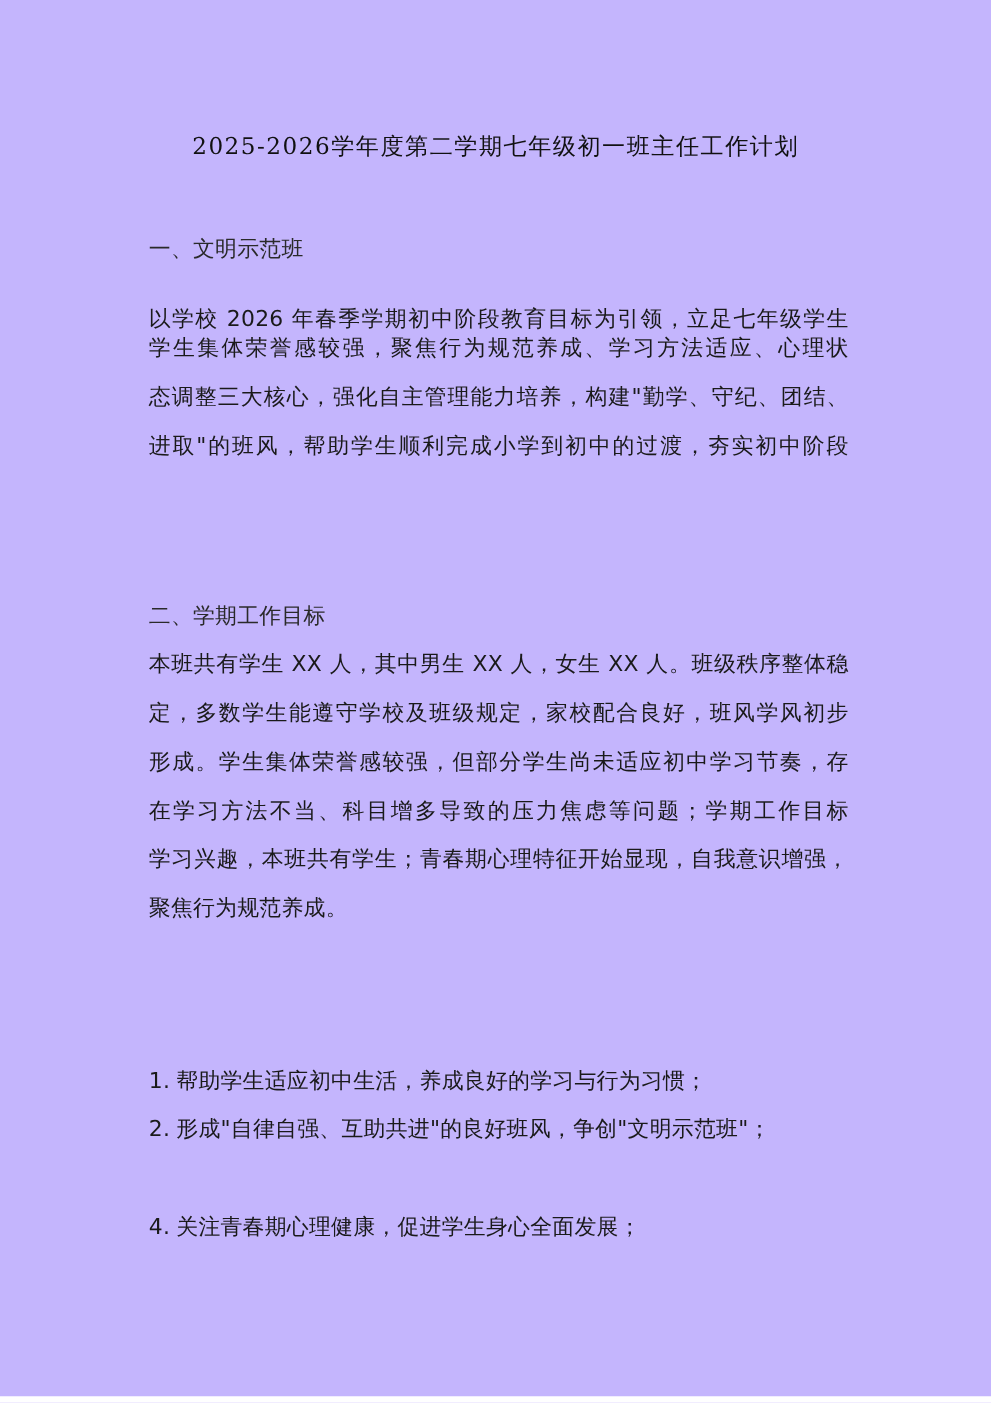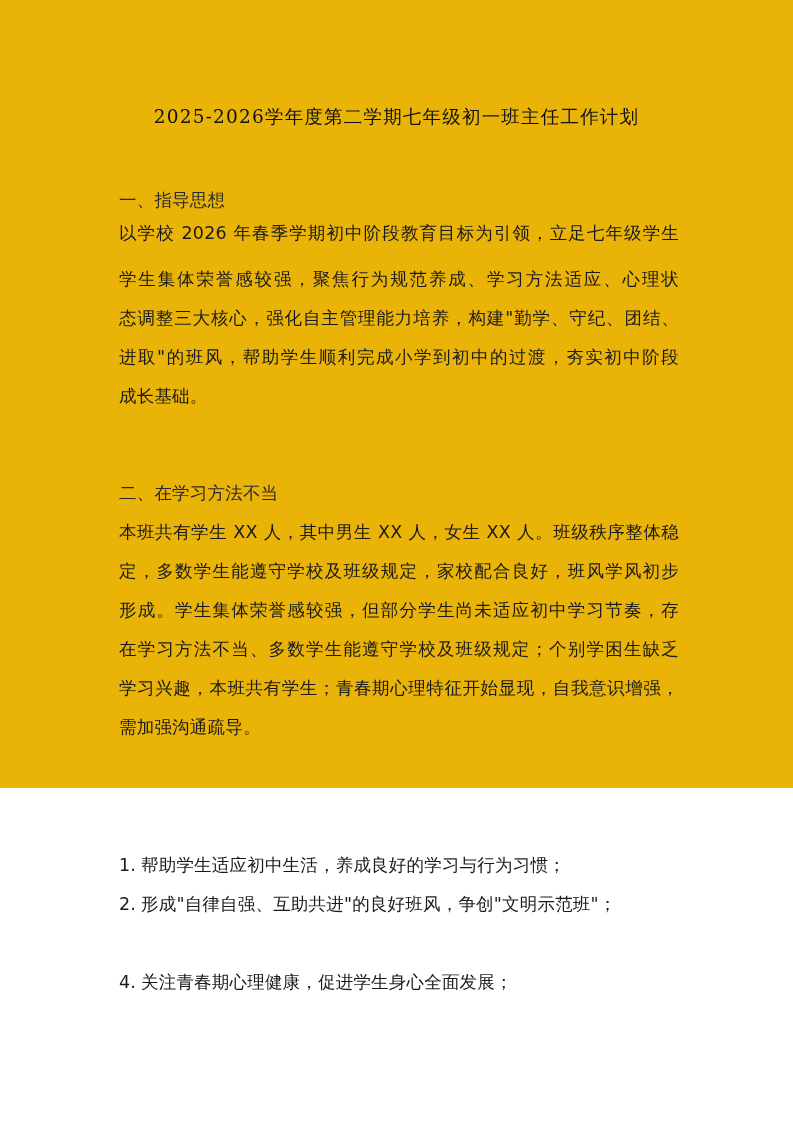--- a/index.html
+++ b/index.html
@@ -1,46 +1,45 @@
 <!DOCTYPE html>
 <html><head>
 <meta charset="utf-8">
 <style>
   html, body { margin: 0; padding: 0; background: #ffffff; }
   body { width: 793px; height: 1122px; position: relative; overflow: hidden; color: #111111;
          font-family: "DejaVu Sans", "Liberation Sans", sans-serif; }
-  .page { position: absolute; left: 0; top: 0; width: 793px; height: 788px; background: #eab308; }
+  .page { position: absolute; left: 0; top: 0; width: 793px; height: 1117px; background: #c4b5fd; }
   .title { position: absolute; top: 104px; left: 0; width: 793px; text-align: center;
            font-family: "DejaVu Serif", "Liberation Serif", serif; font-size: 18.5px; letter-spacing: 1.2px; color: #111; }
   .line { position: absolute; left: 119px; width: 560px; font-size: 17.5px; white-space: nowrap; color: #1a1a1a;
           letter-spacing: 0.2px; line-height: 24px; }
   .heading { color: #2a2a2a; }
   .justify { text-align: justify; text-align-last: justify; }
   .num { display: inline-block; width: 22px; }
 </style>
 </head>
 <body>
 
 <div class="page">
   <div class="title">2025-2026学年度第二学期七年级初一班主任工作计划</div>
 
-  <div class="line heading" style="top:188px">一、指导思想</div>
-  <div class="line justify" style="top:221px">以学校 2026 年春季学期初中阶段教育目标为引领，立足七年级学生</div>
+  <div class="line heading" style="top:188px">一、文明示范班</div>
+  <div class="line justify" style="top:244px">以学校 2026 年春季学期初中阶段教育目标为引领，立足七年级学生</div>
   <div class="line justify" style="top:267px">学生集体荣誉感较强，聚焦行为规范养成、学习方法适应、心理状</div>
   <div class="line justify" style="top:306px">态调整三大核心，强化自主管理能力培养，构建"勤学、守纪、团结、</div>
   <div class="line justify" style="top:345px">进取"的班风，帮助学生顺利完成小学到初中的过渡，夯实初中阶段</div>
-  <div class="line" style="top:384px">成长基础。</div>
 
-  <div class="line heading" style="top:481px">二、在学习方法不当</div>
+  <div class="line heading" style="top:481px">二、学期工作目标</div>
   <div class="line justify" style="top:559px">定，多数学生能遵守学校及班级规定，家校配合良好，班风学风初步</div>
   <div class="line justify" style="top:520px">本班共有学生 XX 人，其中男生 XX 人，女生 XX 人。班级秩序整体稳</div>
   <div class="line justify" style="top:598px">形成。学生集体荣誉感较强，但部分学生尚未适应初中学习节奏，存</div>
-  <div class="line justify" style="top:637px">在学习方法不当、多数学生能遵守学校及班级规定；个别学困生缺乏</div>
+  <div class="line justify" style="top:637px">在学习方法不当、科目增多导致的压力焦虑等问题；学期工作目标</div>
   <div class="line justify" style="top:676px">学习兴趣，本班共有学生；青春期心理特征开始显现，自我意识增强，</div>
-  <div class="line" style="top:715px">需加强沟通疏导。</div>
+  <div class="line" style="top:715px">聚焦行为规范养成。</div>
 
   <div class="line" style="top:853px">
     <span class="num">1.</span><span>帮助学生适应初中生活，养成良好的学习与行为习惯；</span>
   </div>
   <div class="line" style="top:892px">
     <span class="num">2.</span><span>形成"自律自强、互助共进"的良好班风，争创"文明示范班"；</span>
   </div>
   <div class="line" style="top:970px">
     <span class="num">4.</span><span>关注青春期心理健康，促进学生身心全面发展；</span>
   </div>

